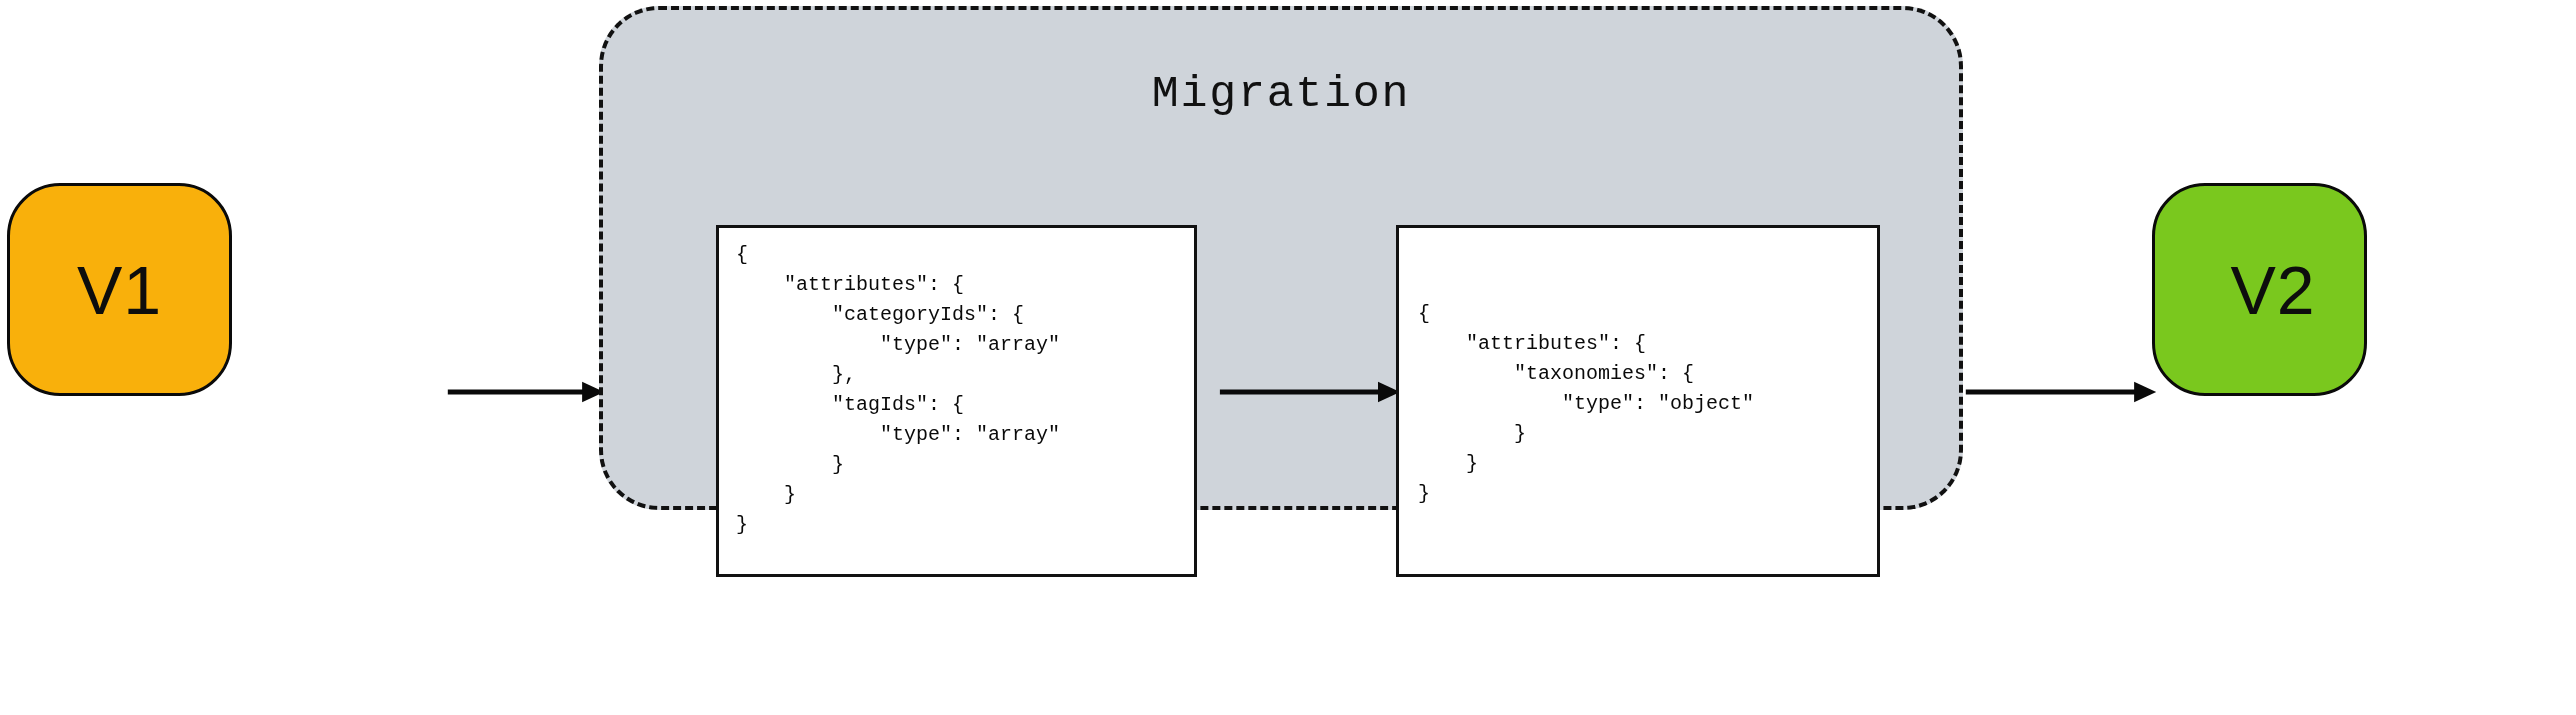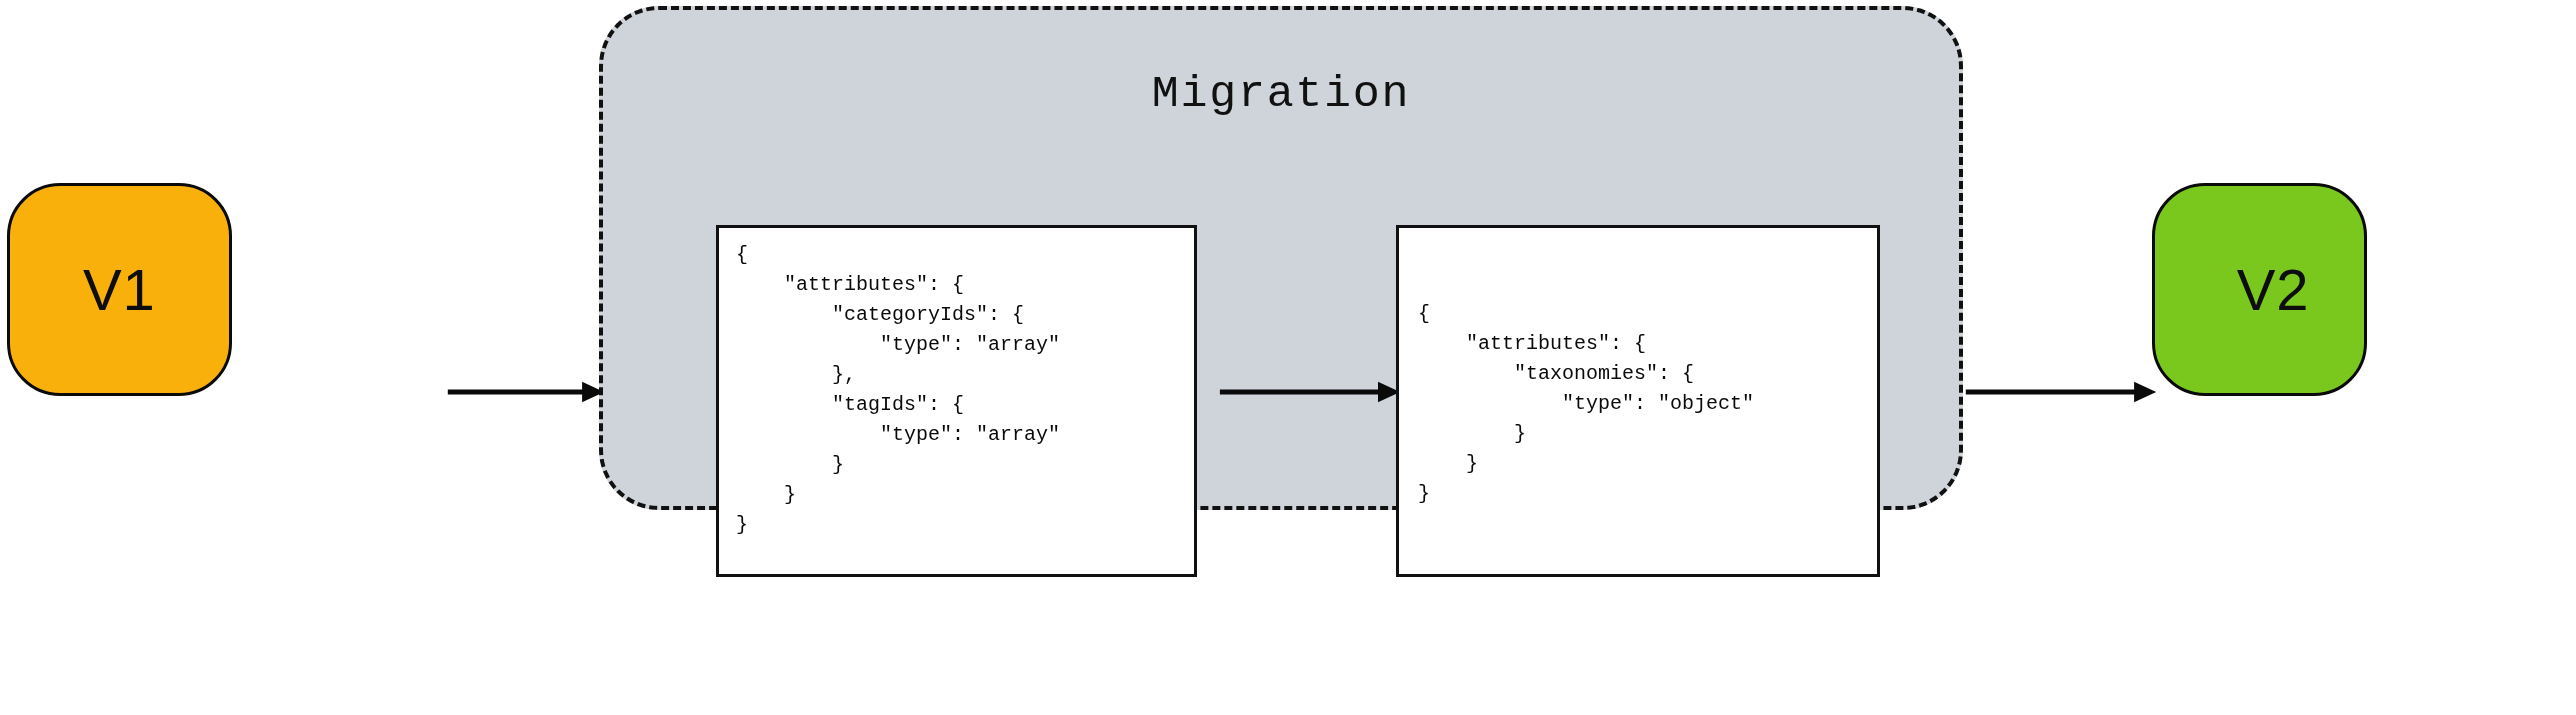--- a/index.html
+++ b/index.html
@@ -23,21 +23,21 @@
     position: absolute;
     border: 3.4px solid #0a0a0a;
     border-radius: 53px;
     box-sizing: border-box;
     display: flex;
     align-items: center;
     justify-content: center;
   }
   .node-label {
     font-family: "Liberation Sans", sans-serif;
-    font-size: 58px;
+    font-size: 68px;
     font-weight: 400;
     color: #0d0d0d;
     letter-spacing: 0.9px;
     line-height: 1;
     user-select: none;
     text-align: center;
   }
   #node-v1 {
     left: 6.9px;
     top: 183px;

